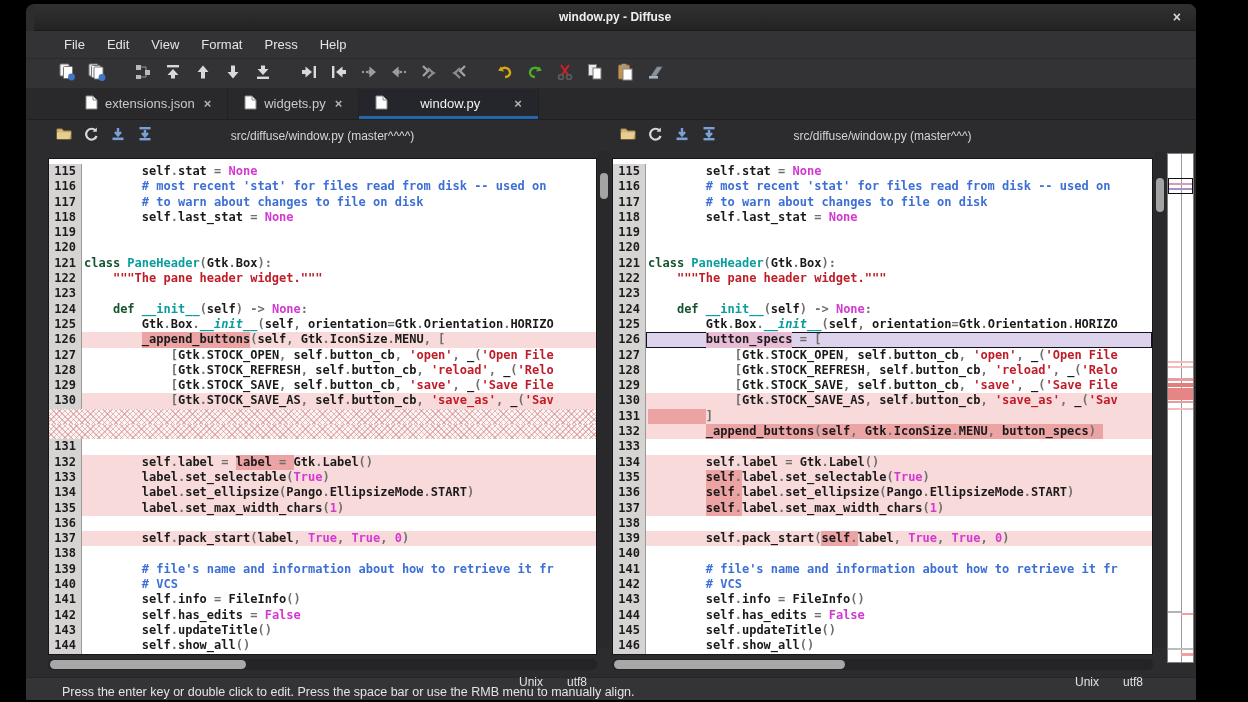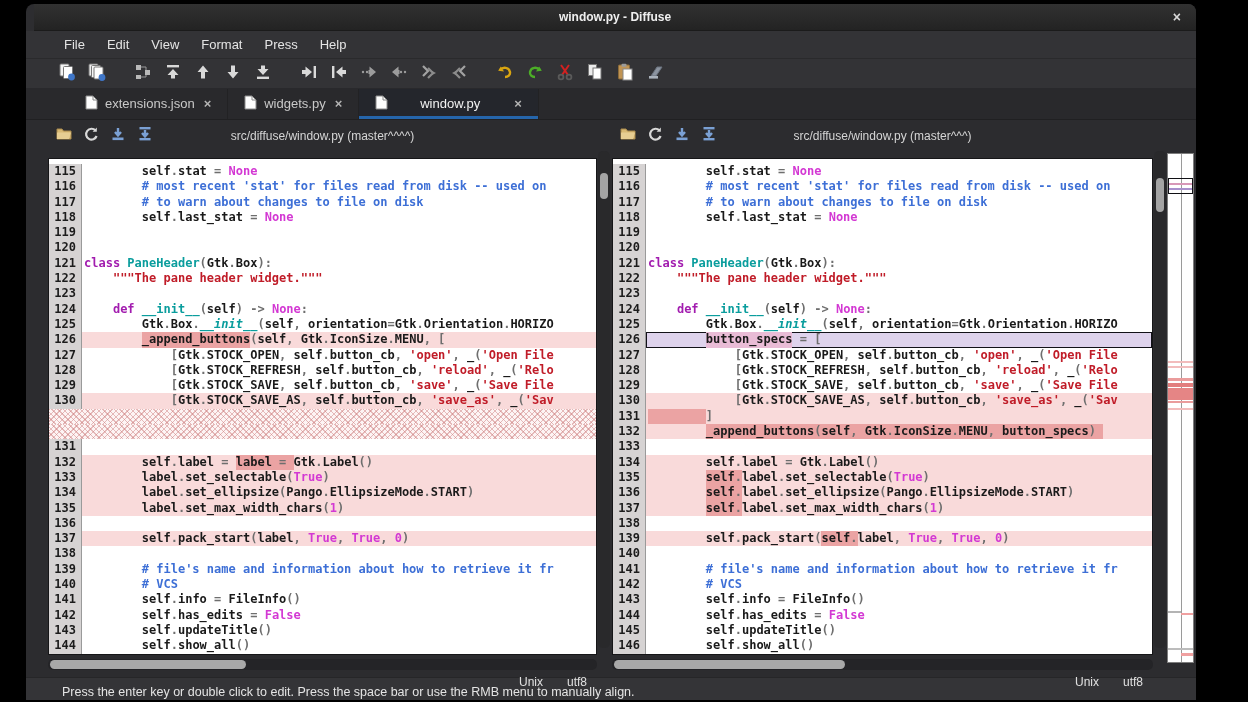--- a/index.html
+++ b/index.html
@@ -43,21 +43,21 @@
   .code{flex:1;position:relative;padding-left:2px;white-space:pre;overflow:hidden;color:#1a1a1a;}
   .row.pink .code{background:#f9dada;}
   .row.sel .code{background:#ded3ec;box-shadow:inset 0 0 0 1px #121218;}
   .hl{position:absolute;top:0;bottom:0;z-index:0;}
   .row.pink .hl{background:#eba3a3;}
   .row.sel .hl{background:#e9bcd6;}
   .txt{position:relative;z-index:1;}
   .row.gap .hatch{flex:1;background:
       repeating-linear-gradient(45deg,rgba(205,125,125,.5) 0 1px,transparent 1px 4px),
       repeating-linear-gradient(-45deg,rgba(205,125,125,.5) 0 1px,transparent 1px 4px),#fdf4f4;}
-  .tc{color:#3d6fd6}.ts{color:#c01c28}.tk{color:#a21caf}.tm{color:#d338d3}
+  .tc{color:#3d6fd6}.ts{color:#c01c28}.tk{color:#14532d}.tm{color:#d338d3}
   .tt{color:#0a9d9d}.ti{font-style:italic}.tp{color:#6e6e6e}
   
   .hscroll{height:11px;margin-top:4px;background:#242427;border-radius:5px;position:relative;}
   .hthumb{position:absolute;top:1px;height:9px;background:#a8a8a8;border-radius:5px;}
   .pane-status{height:18px;margin-top:3px;display:flex;justify-content:flex-end;gap:24px;
                padding-right:10px;font-size:12px;color:#e0e0e0;align-items:center;}
   
   .vscroll{position:absolute;top:31px;width:12px;height:497px;background:#29292b;border-radius:5px;}
   #vscroll-left{left:572px;} #vscroll-right{left:1128px;}
   .vthumb{position:absolute;left:2px;width:8px;background:#a4a4a4;border-radius:4px;}

